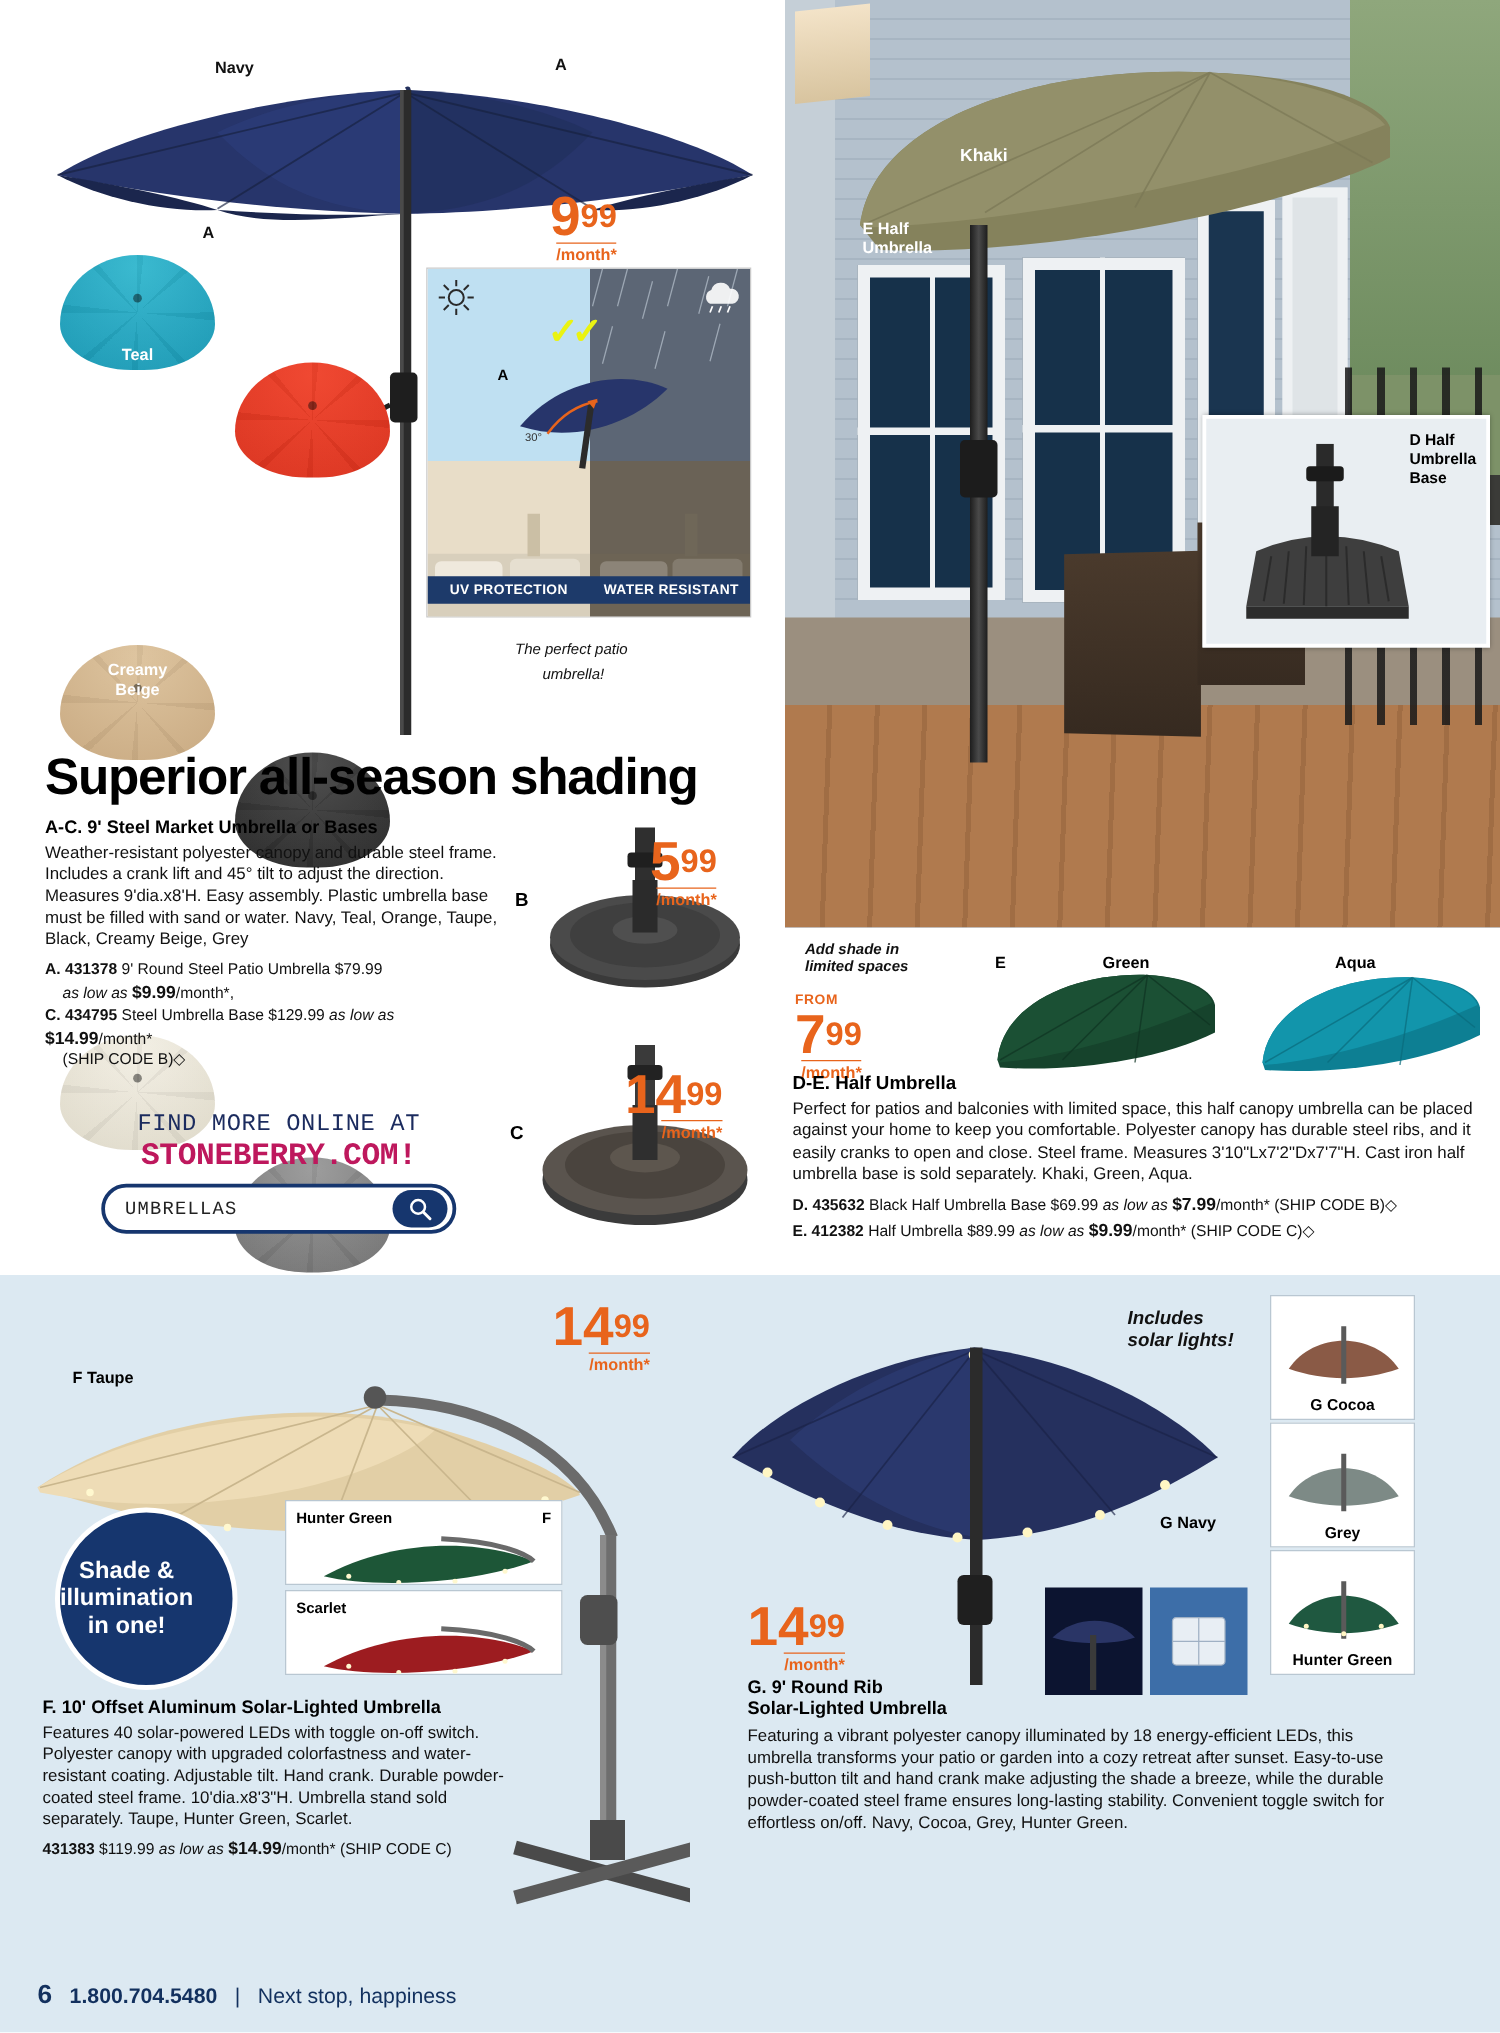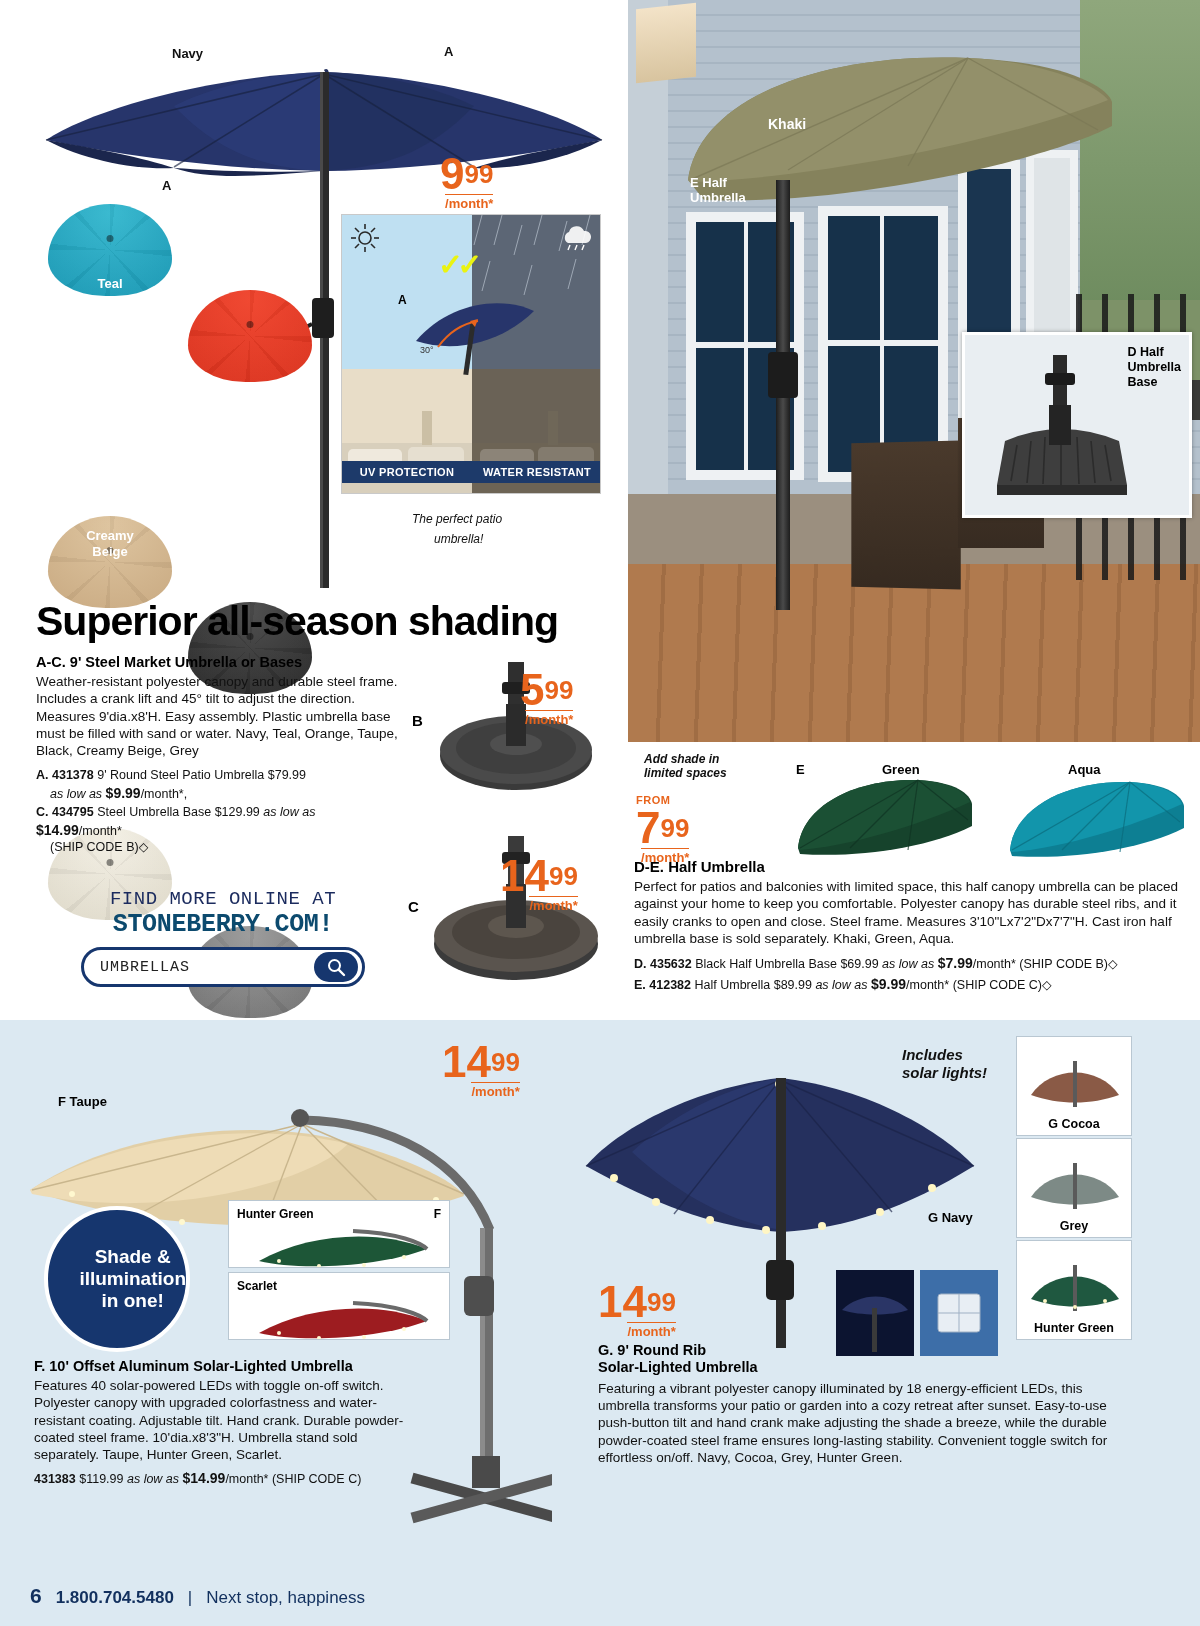--- a/index.html
+++ b/index.html
@@ -42,42 +42,42 @@
     margin:0;
   }
 
   .body-txt { font-size:13.5px; line-height:1.28; color:#111; }
   .sku-line { font-size:12.5px; line-height:1.32; color:#111; }
   .sku-line .aslow { font-style:italic; }
 
   
   .find-more { text-align:center;font-family:Liberation Mono, monospace; }
   .find-more .l1 { font-size:19px; color:#1b2b5e; letter-spacing:.5px; }
-  .find-more .l2 { font-size:25px; color:#0c4a6e; font-weight:bold; letter-spacing:-.3px; }
+  .find-more .l2 { font-size:25px; color:#be185d; font-weight:bold; letter-spacing:-.3px; }
   .search-pill {
     margin:8px auto 0; width:284px; height:40px; border:3px solid #16366e; border-radius:22px;
     background:#fff; display:flex; align-items:center; justify-content:space-between; padding:0 4px 0 16px;
   }
   .search-pill span { font-size:15px; color:#222; letter-spacing:1px; }
   .search-btn { width:44px;height:30px;border-radius:16px;background:#16366e; display:flex;align-items:center;justify-content:center;}
 
   
   #photo-main {
     left:628px; top:0; width:572px; height:742px;
     background:linear-gradient(#b9c6d2,#9fb0bf);
     overflow:hidden;
   }
 
   
   #bottom-panel { left:0; top:1020px; width:1200px; height:606px; background:#dce9f2; }
   .footer-txt { font-size:17px; color:#12305e; }
 
   .badge-circle {
     width:146px;height:146px;border-radius:50%;background:#16366e;color:#fff;
-    display:flex;align-items:center;justify-content:flex-end;text-align:center;
+    display:flex;align-items:center;justify-content:flex-start;text-align:center;
     font-size:19px;font-weight:bold;line-height:1.15;border:4px solid #fff;
   }
 
   .thumb-box { background:#fff; border:1px solid #b9c7d2; }
 
   .disclaimer { color:#e8641c; font-size:12.5px; line-height:1.35; }
 
   .caption-i { font-style:italic; font-size:12px; color:#111; }
 
   .from-tag{ font-size:11px; font-weight:bold; color:#e8641c; letter-spacing:.5px;}

